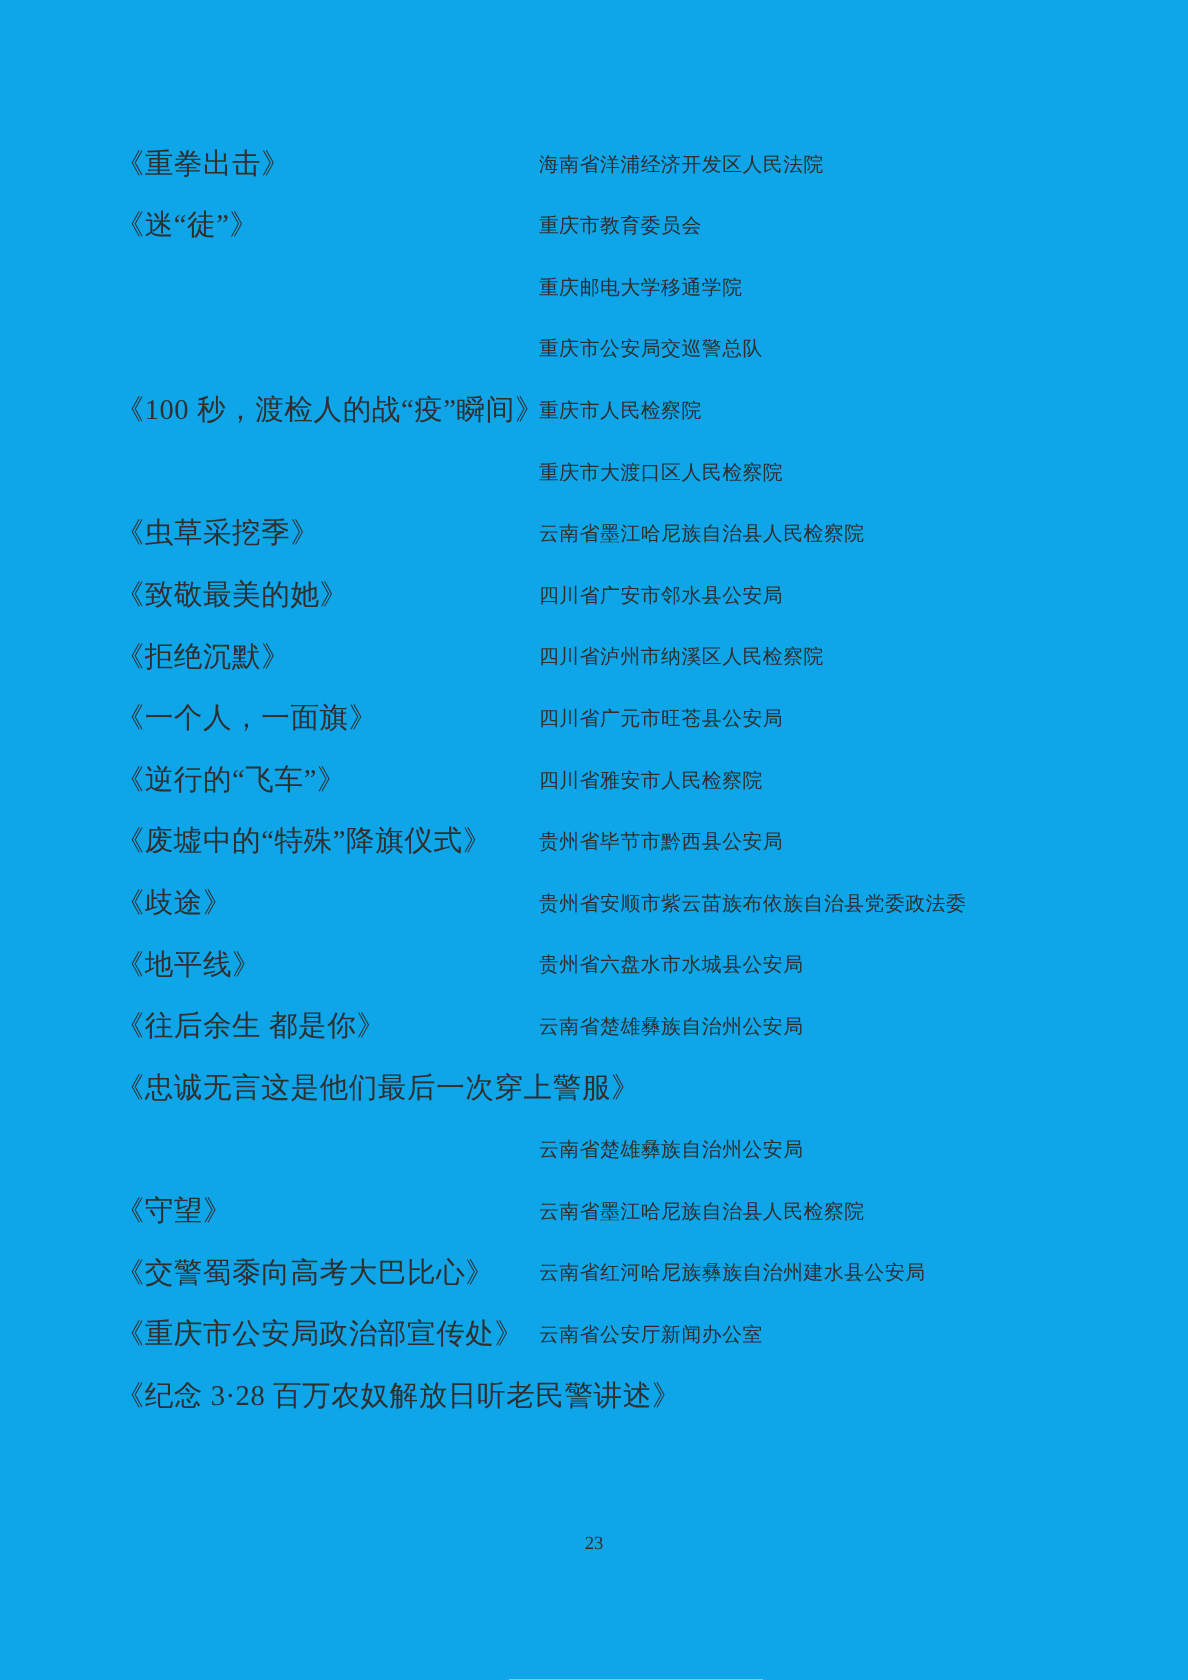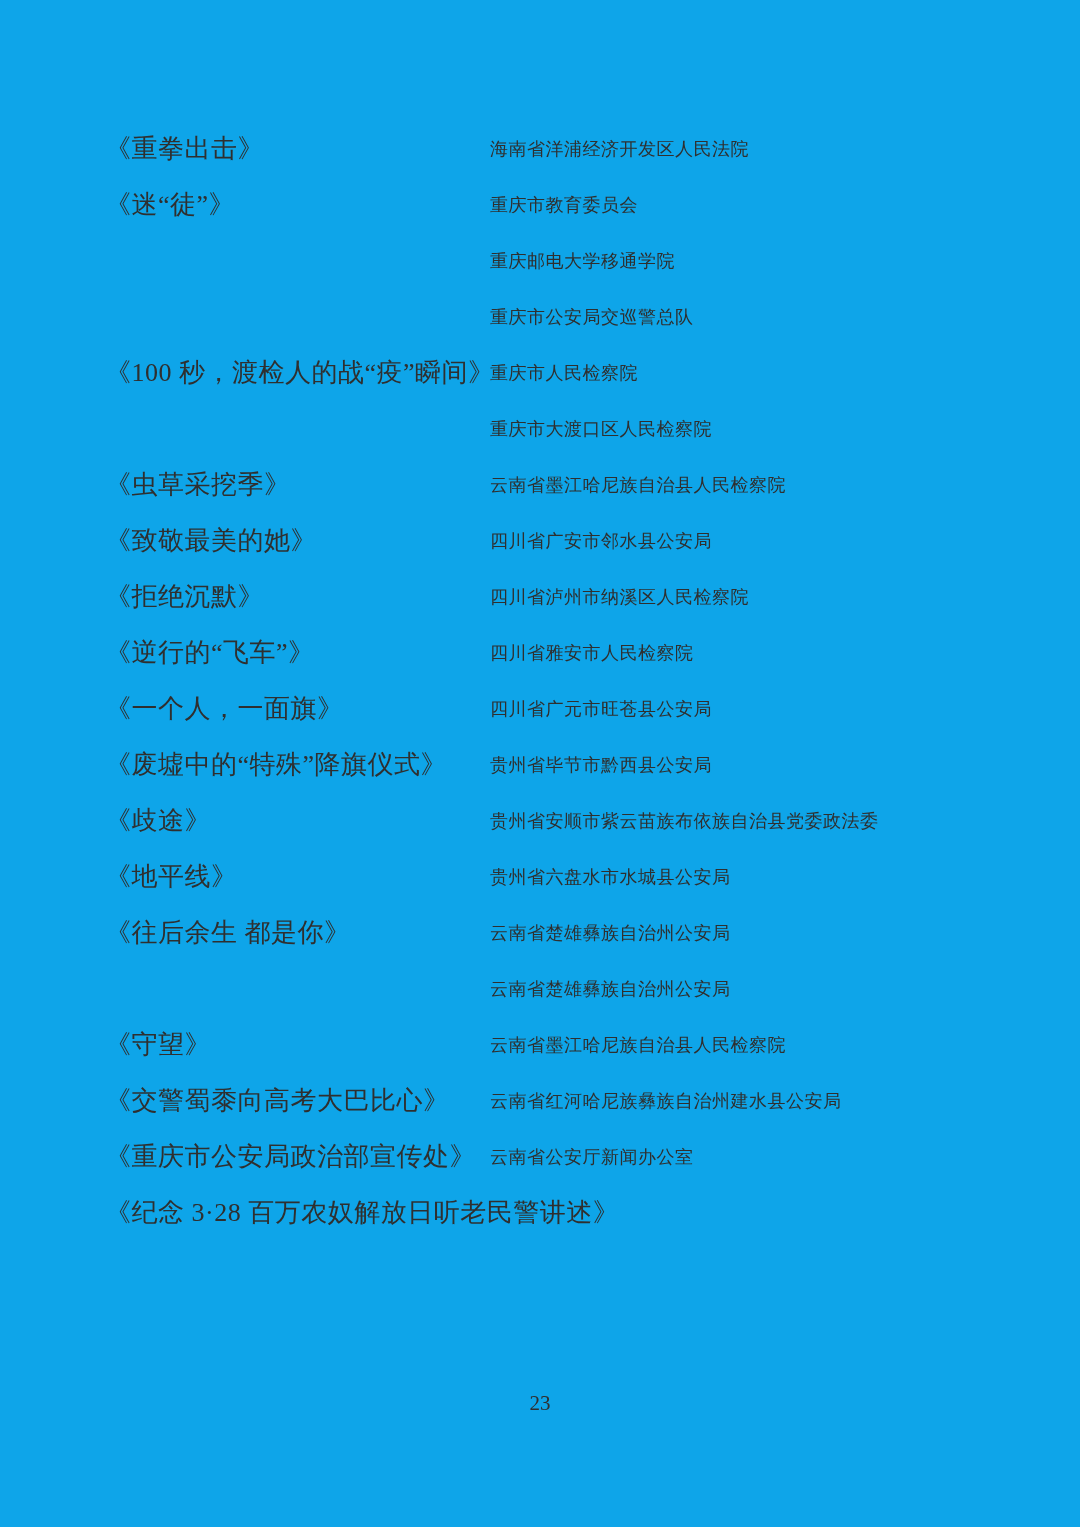--- a/index.html
+++ b/index.html
@@ -41,21 +41,21 @@
     line-height: 46px;
     letter-spacing: 0.5px;
     word-break: break-all;
   }
   .page-number {
     position: absolute;
     top: 1388px;
     left: 0;
     width: 100%;
     text-align: center;
-    font-size: 21px;
+    font-size: 17px;
     line-height: 30px;
     color: #2f2f2f;
   }
 </style>
 </head>
 <body>
 
 <div class="page">
   <div class="content">
       <div class="row">
@@ -88,42 +88,46 @@
       </div>
       <div class="row">
         <div class="title-cell">《致敬最美的她》</div>
         <div class="org-cell">四川省广安市邻水县公安局</div>
       </div>
       <div class="row">
         <div class="title-cell">《拒绝沉默》</div>
         <div class="org-cell">四川省泸州市纳溪区人民检察院</div>
       </div>
       <div class="row">
+        <div class="title-cell">《一个人，一面旗》</div>
+        <div class="org-cell">四川省广元市旺苍县公安局</div>
+      </div>
+      <div class="row">
         <div class="title-cell">《逆行的“飞车”》</div>
         <div class="org-cell">四川省雅安市人民检察院</div>
-      </div>
-      <div class="row">
-        <div class="title-cell">《一个人，一面旗》</div>
-        <div class="org-cell">四川省广元市旺苍县公安局</div>
       </div>
       <div class="row">
         <div class="title-cell">《废墟中的“特殊”降旗仪式》</div>
         <div class="org-cell">贵州省毕节市黔西县公安局</div>
       </div>
       <div class="row">
         <div class="title-cell">《歧途》</div>
         <div class="org-cell">贵州省安顺市紫云苗族布依族自治县党委政法委</div>
       </div>
       <div class="row">
         <div class="title-cell">《地平线》</div>
         <div class="org-cell">贵州省六盘水市水城县公安局</div>
       </div>
       <div class="row">
         <div class="title-cell">《往后余生 都是你》</div>
         <div class="org-cell">云南省楚雄彝族自治州公安局</div>
+      </div>
+      <div class="row">
+        <div class="title-cell">《忠诚无言这是他们最后一次穿上警服》</div>
+        <div class="org-cell"></div>
       </div>
       <div class="row">
         <div class="title-cell"></div>
         <div class="org-cell">云南省楚雄彝族自治州公安局</div>
       </div>
       <div class="row">
         <div class="title-cell">《守望》</div>
         <div class="org-cell">云南省墨江哈尼族自治县人民检察院</div>
       </div>
       <div class="row">

